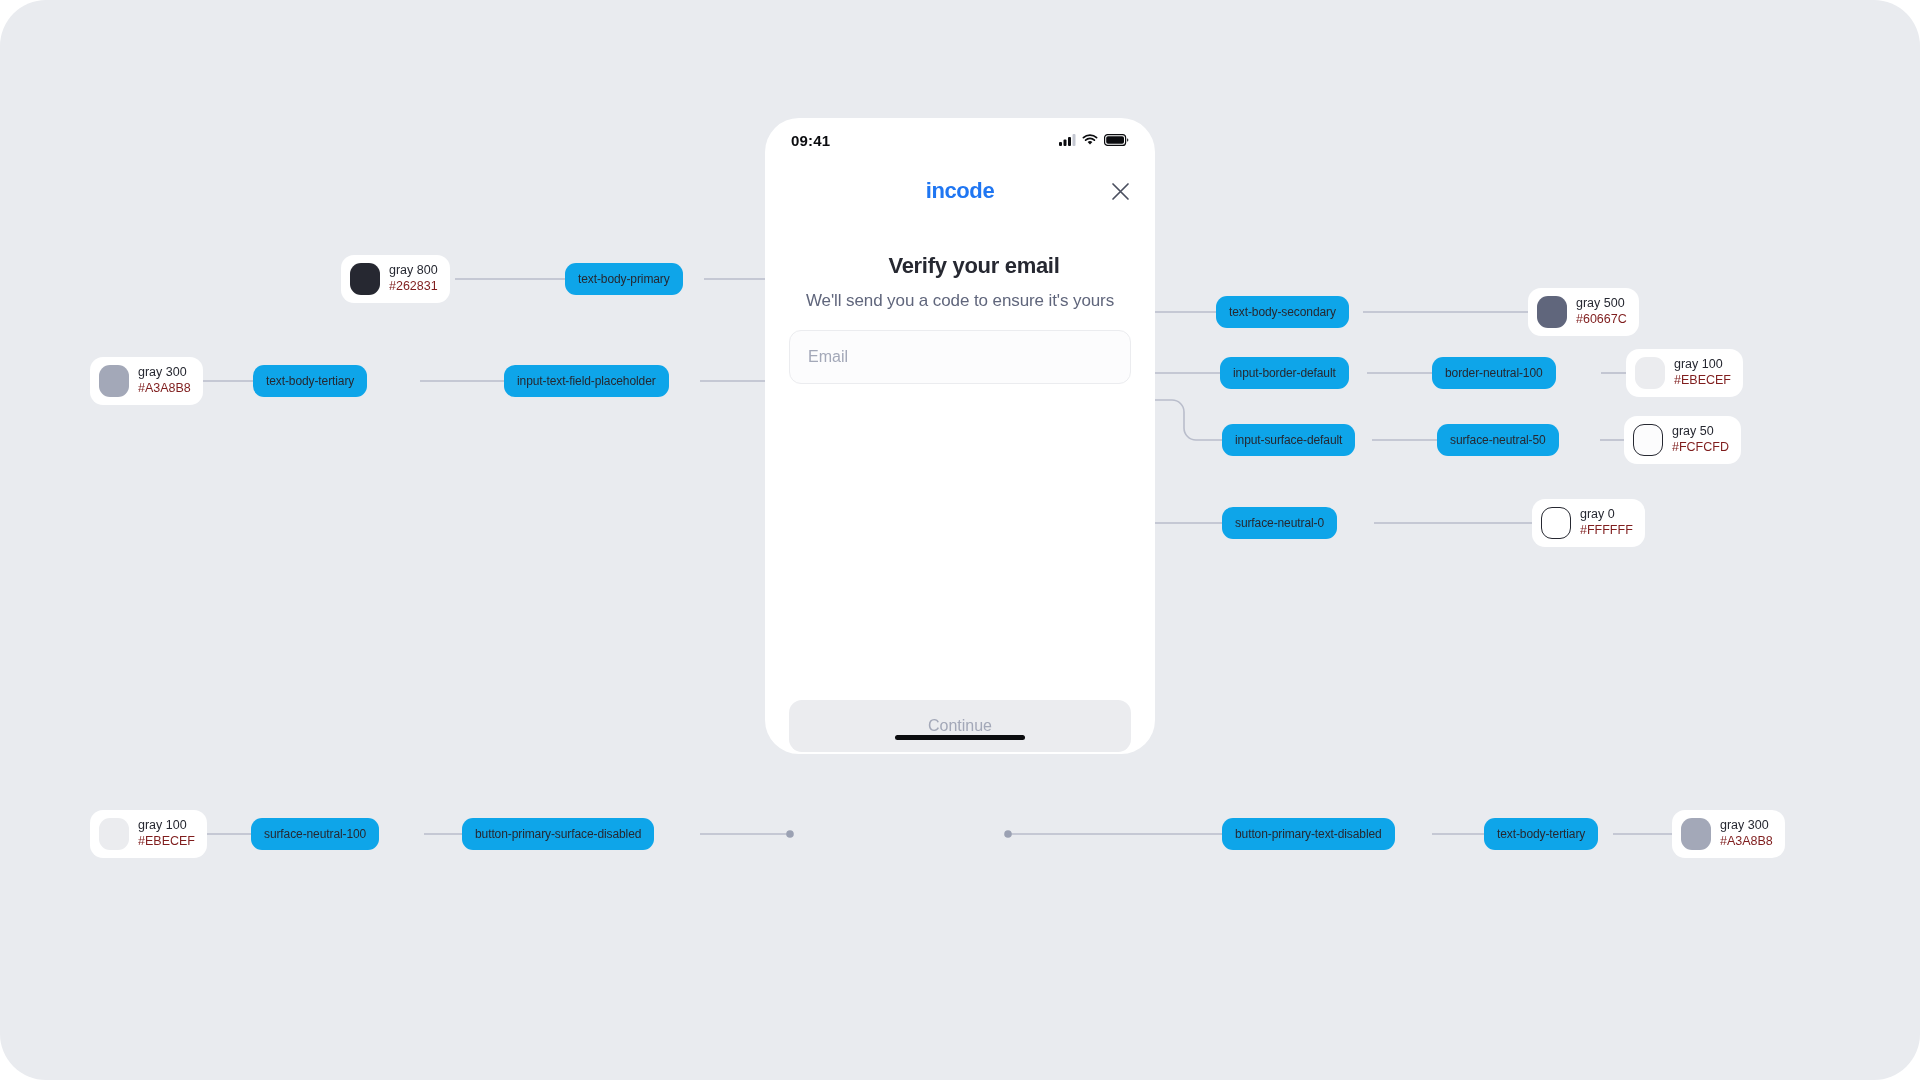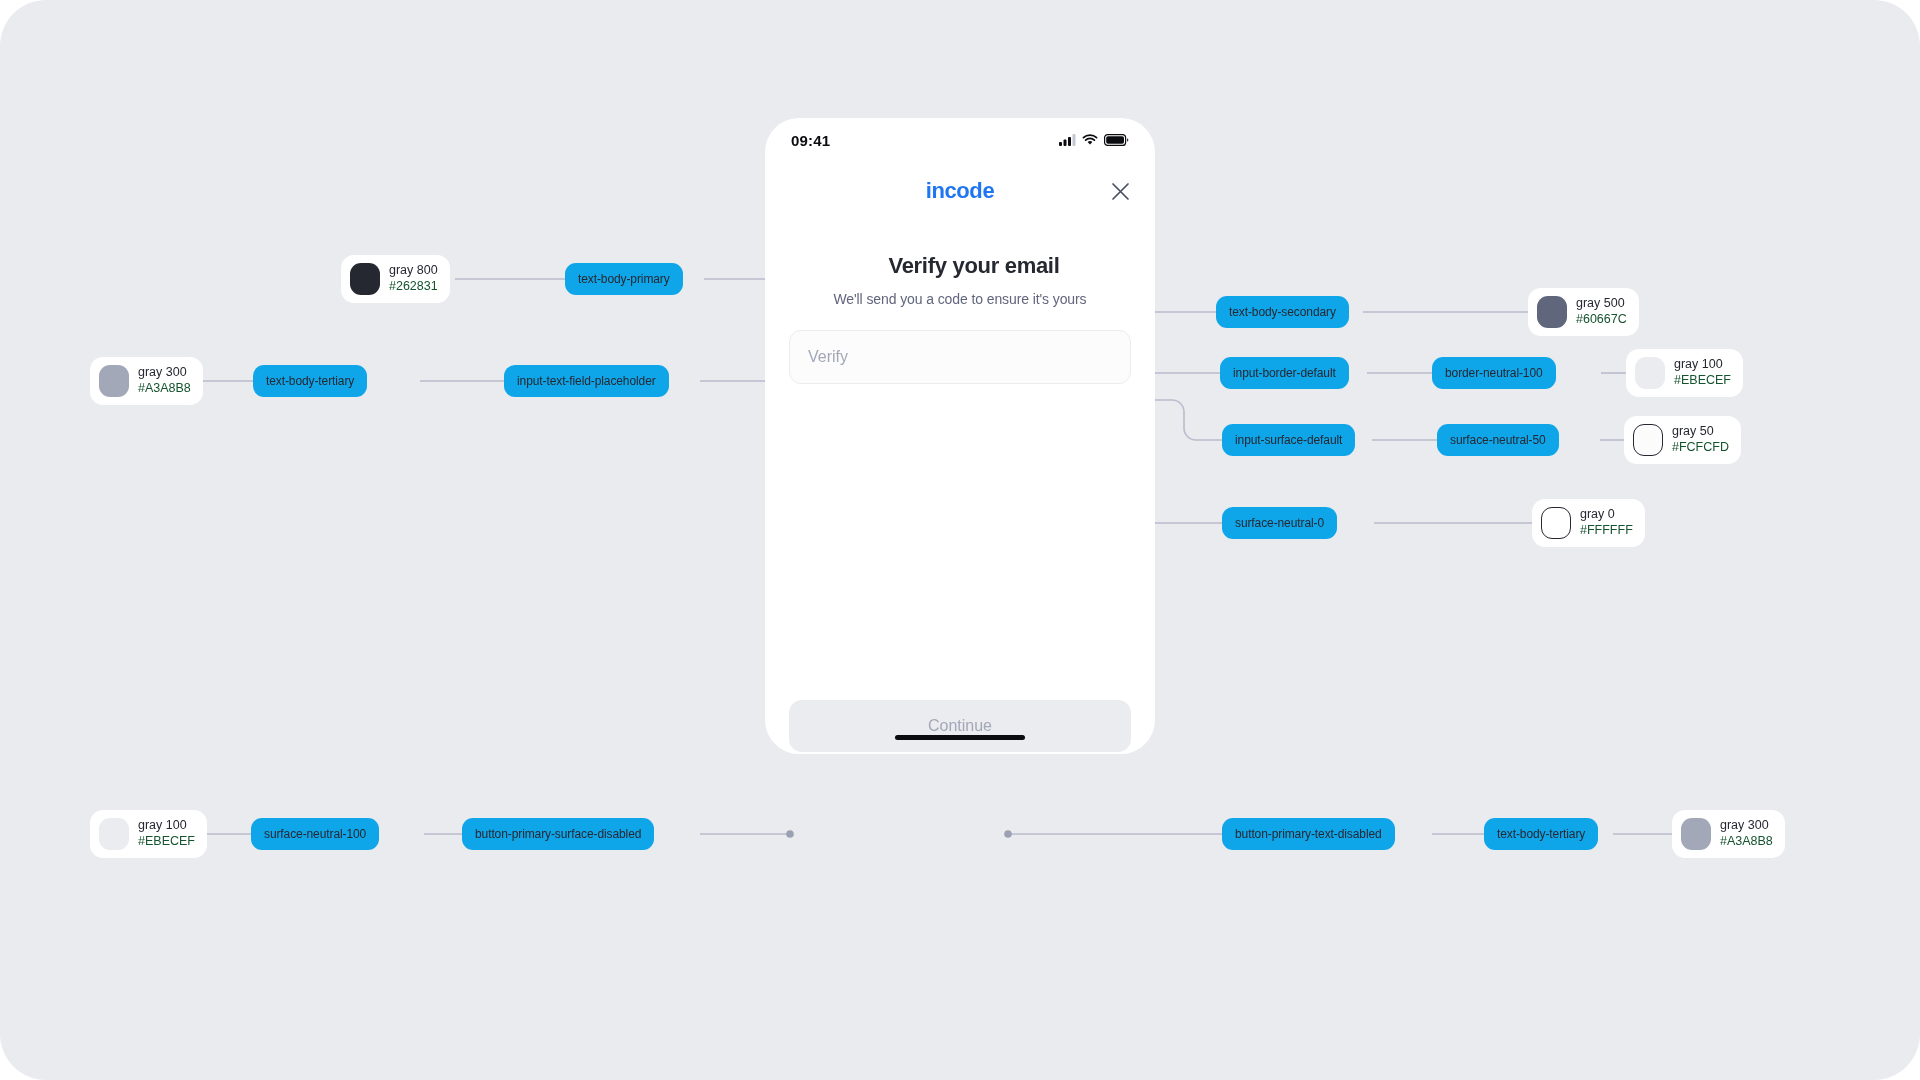--- a/index.html
+++ b/index.html
@@ -45,21 +45,21 @@
     position:absolute; right:22px; top:50%; transform:translateY(-50%);
     width:26px; height:26px; display:flex; align-items:center; justify-content:center;
   }
 
   .phone-title {
     position:absolute; top:135px; left:0; width:390px; text-align:center;
     font-size:22px; font-weight:bold; color:#262831; letter-spacing:-.3px;padding-left:28px;
   }
   .phone-sub {
     position:absolute; top:173px; left:0; width:390px; text-align:center;
-    font-size:14px; color:#60667c; letter-spacing:-.1px;
+    font-size:17px; color:#60667c; letter-spacing:-.1px;
   }
   .email-field {
     position:absolute; top:212px; left:24px;
     width:342px; height:54px;
     background:#fcfcfd; border:1px solid #ebecef; border-radius:12px;
     display:flex; align-items:center; padding:0 18px;
     font-size:16px; color:#a3a8b8;
   }
   .continue-btn {
     position:absolute; top:582px; left:24px;
@@ -101,21 +101,21 @@
     border-radius:13px;
     height:48px;
     display:flex; align-items:center;
     padding:0 12px 0 9px;
     gap:9px;
   }
   .sw-box { width:30px; height:32px; border-radius:11px; flex:none; }
   .sw-box.outlined { border:1.4px solid #262831; }
   .sw-text { display:flex; flex-direction:column; line-height:1.26; }
   .sw-name { font-size:12.5px; color:#262831; }
-  .sw-hex  { font-size:12.5px; color:#14532d; }
+  .sw-hex  { font-size:12.5px; color:#7f1d1d; }
 </style>
 </head>
 <body>
 
 <div id="canvas">
 
   <svg id="wires" viewBox="0 0 1920 1080" xmlns="http://www.w3.org/2000/svg">
     <g stroke="#b9bdcb" stroke-width="1.6" fill="none">
 
       <path d="M455,279 H565"></path>
@@ -189,21 +189,21 @@
         <svg width="19" height="19" viewBox="0 0 19 19">
           <path d="M2 2 L17 17 M17 2 L2 17" stroke="#4b5060" stroke-width="1.7" stroke-linecap="round"></path>
         </svg>
       </span>
     </div>
 
     <div class="phone-title">Verify your email</div>
     <div class="phone-sub">We'll send you a code to ensure it's yours</div>
 
     <div class="email-field">
-      <span>Verify</span>
+      <span>Email</span>
     </div>
 
     <button class="continue-btn">Continue</button>
 
     <div class="verified">
       <svg width="12" height="12" viewBox="0 0 12 12">
         <circle cx="6" cy="6" r="6" fill="#1f76f2"></circle>
         <path d="M3.3 6.2 5.1 8 8.8 4.3" stroke="#ffffff" stroke-width="1.4" fill="none" stroke-linecap="round" stroke-linejoin="round"></path>
       </svg>
       <span>verified by</span>

